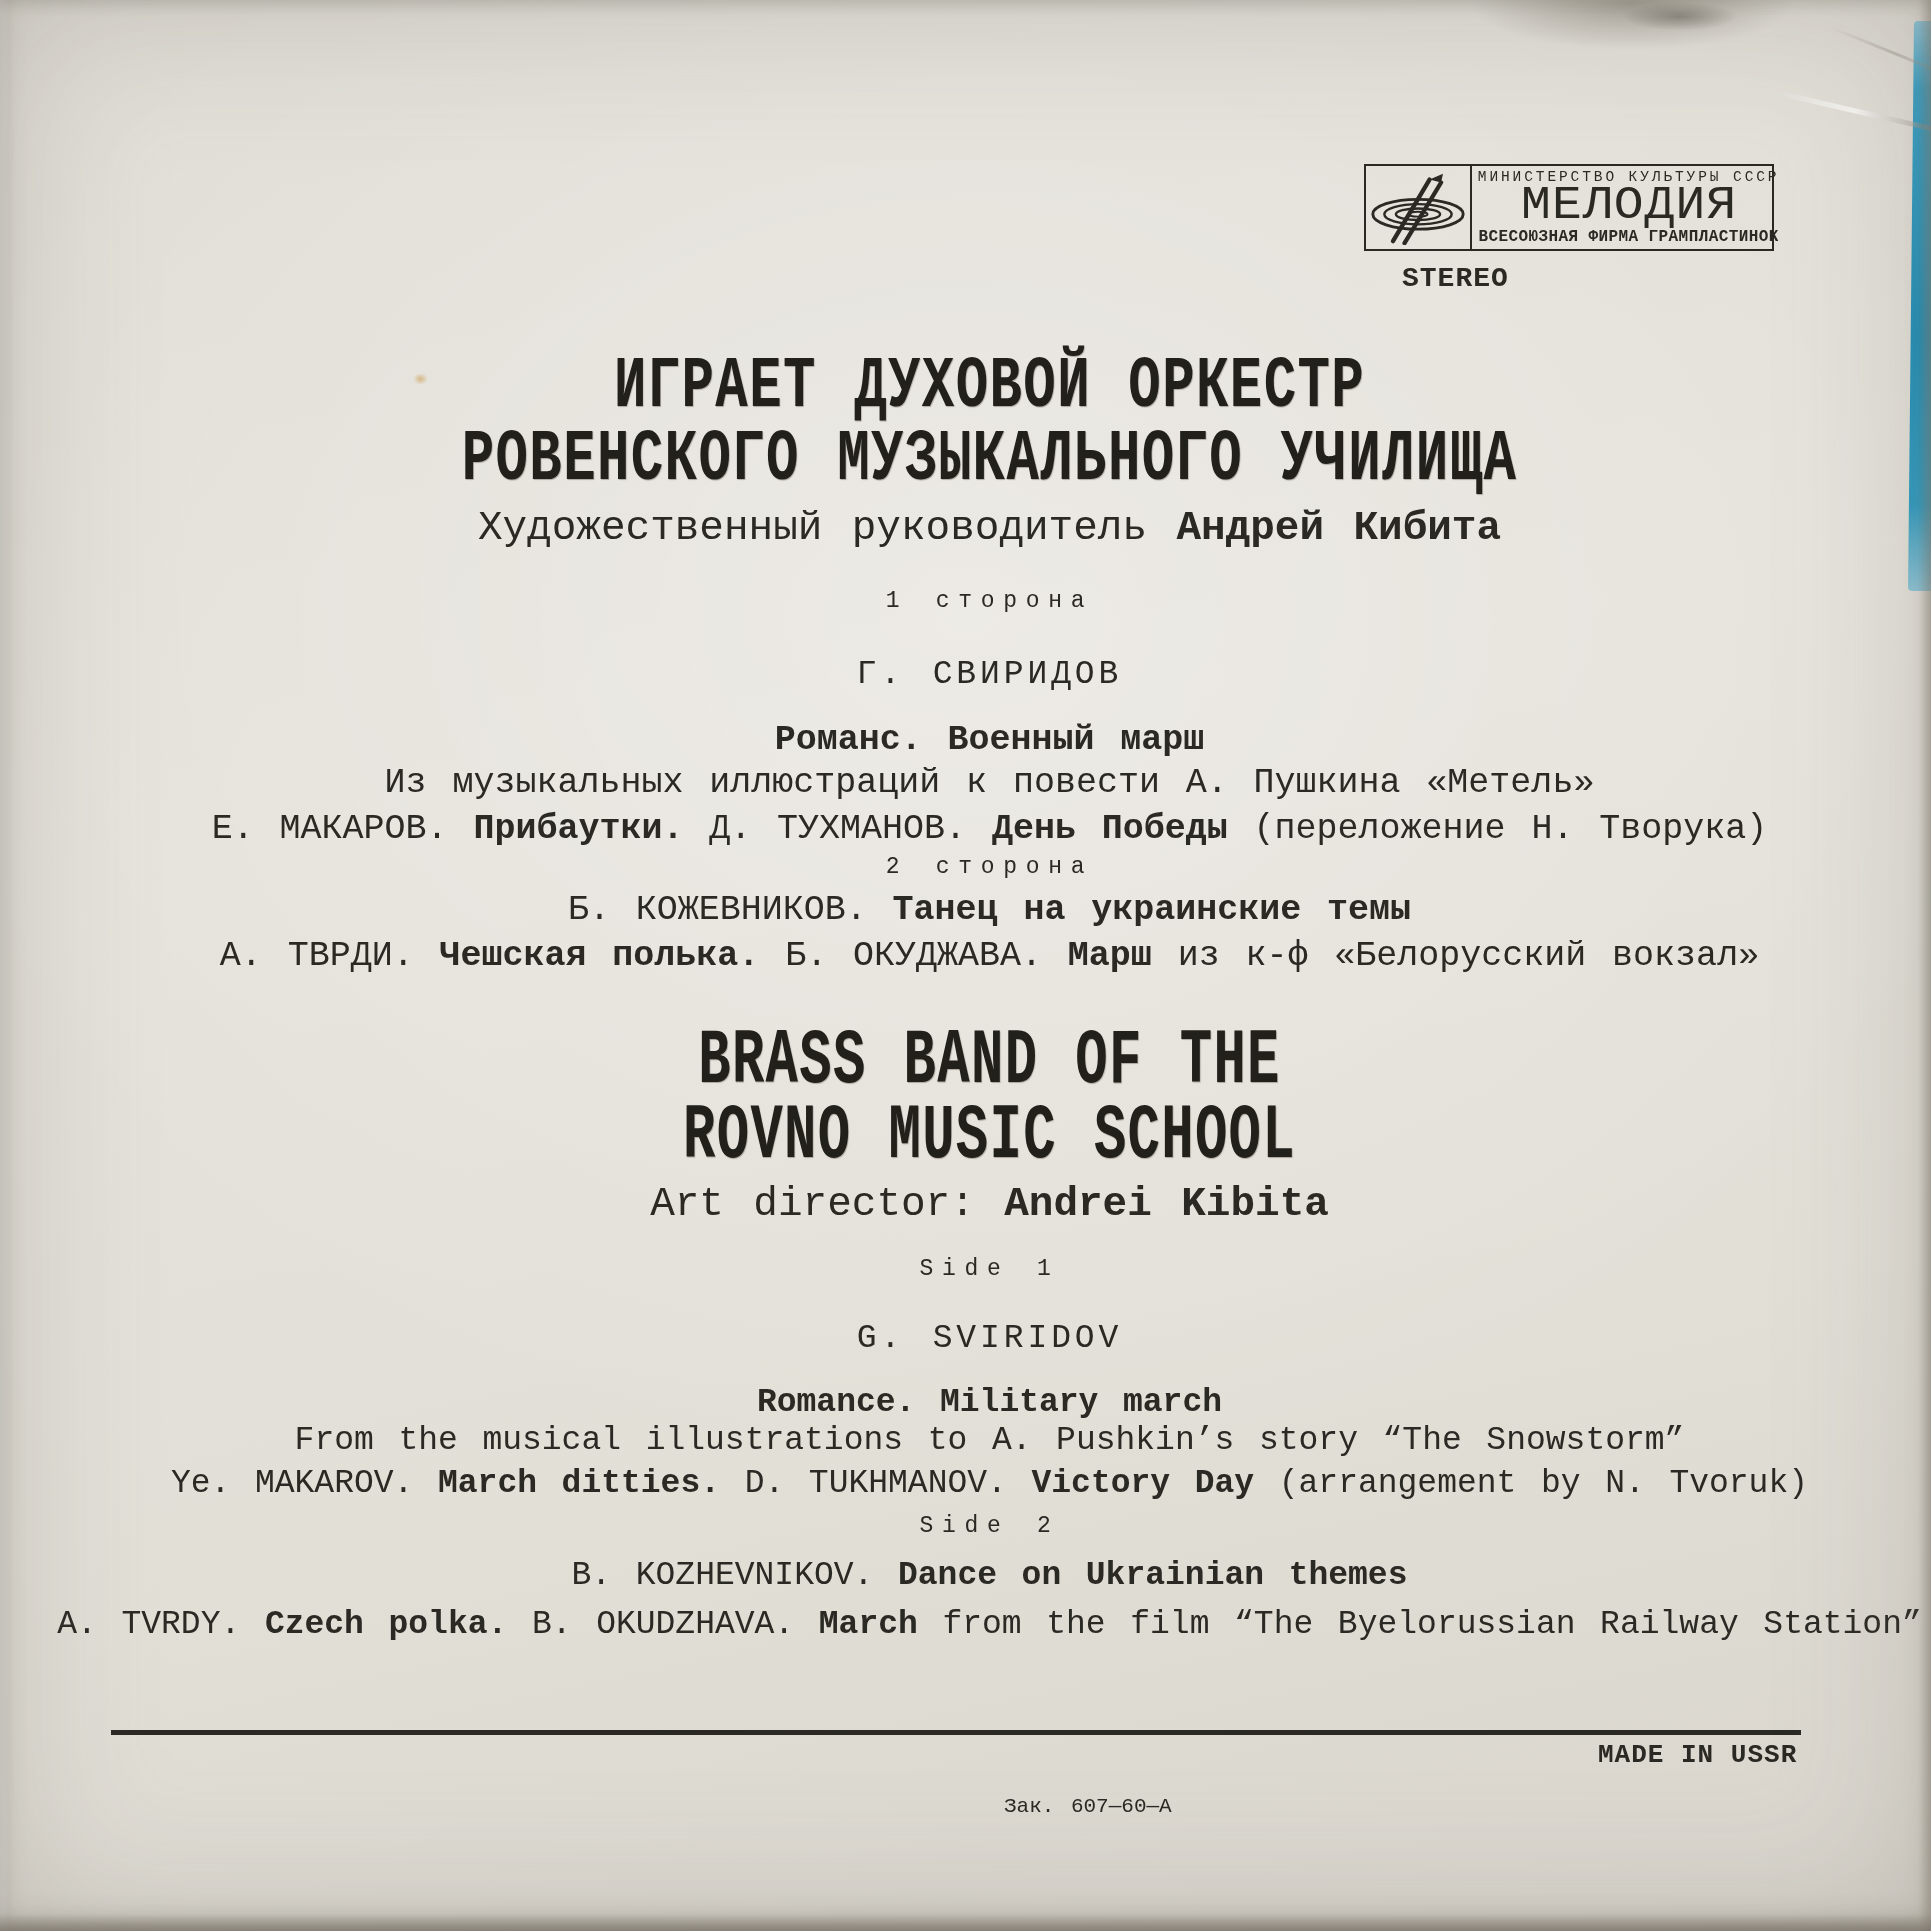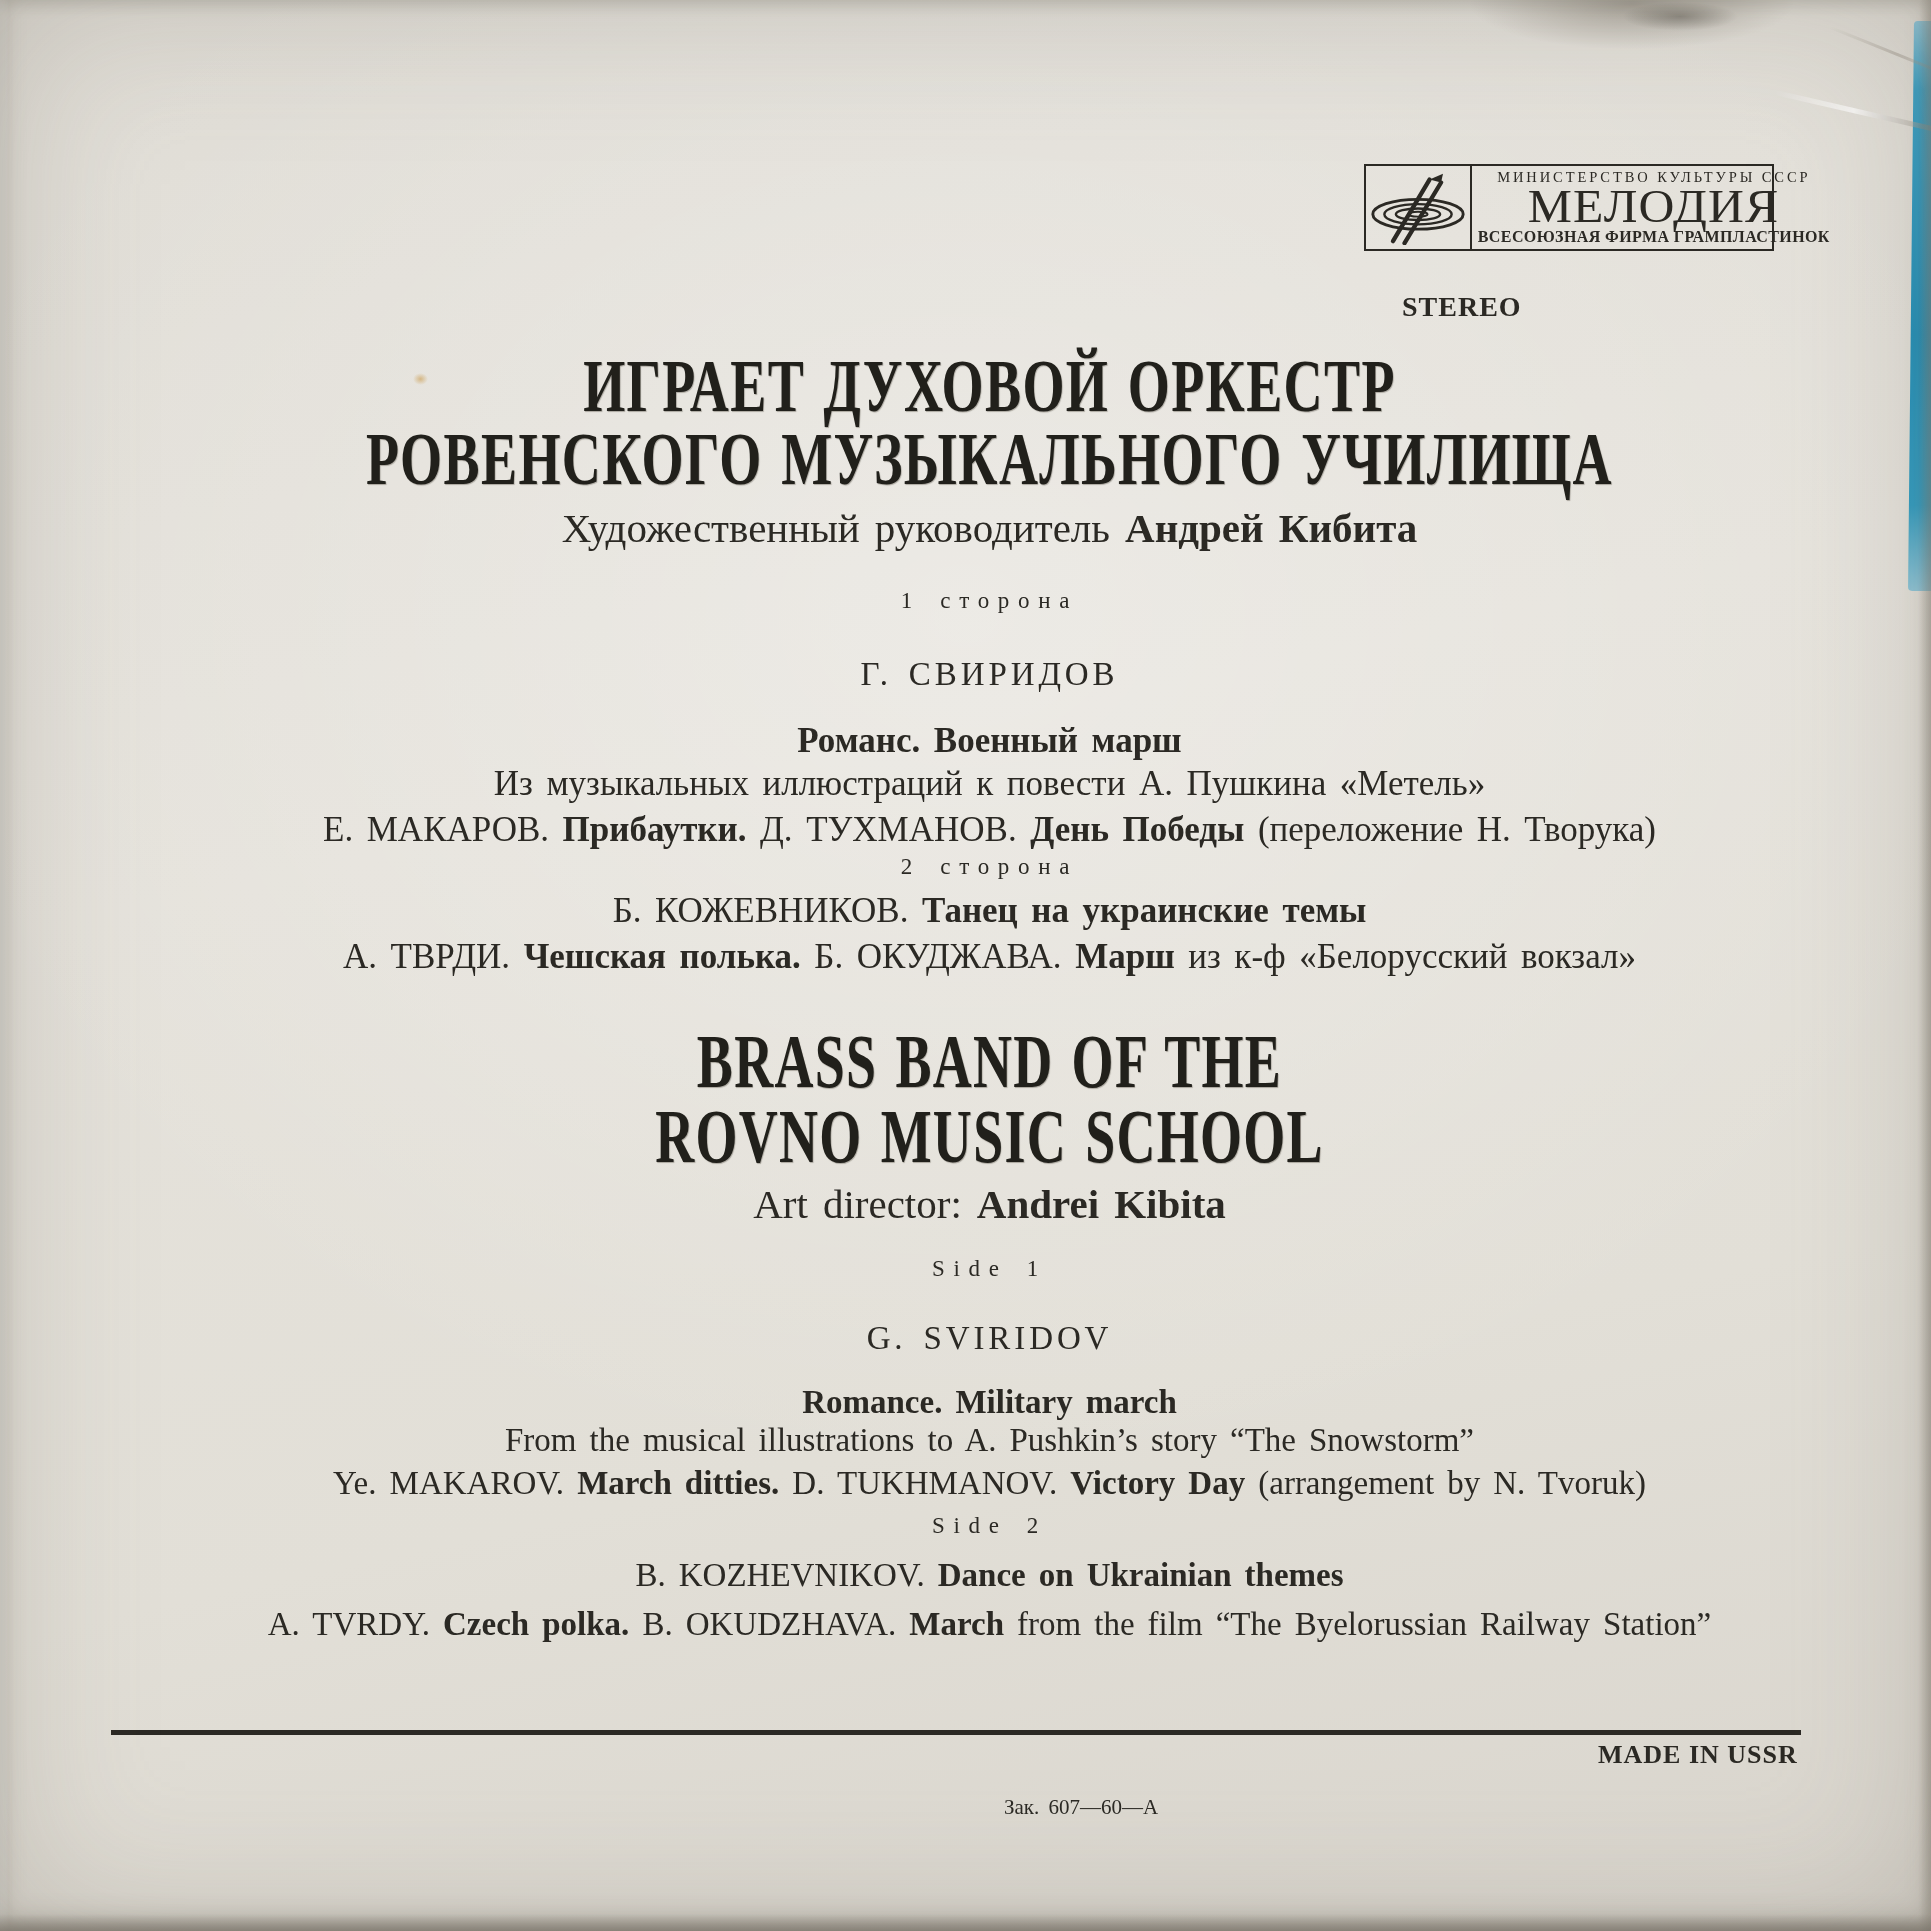--- a/index.html
+++ b/index.html
@@ -1,17 +1,17 @@
 <!DOCTYPE html>
 <html><head>
 <meta charset="utf-8">
 <style>
   html,body{margin:0;padding:0;background:#a8a49d;}
   .photo{position:relative;width:1931px;height:1931px;overflow:hidden;
-         font-family:Liberation Serif, serif;background:#8b5cf6;}
+         font-family:Liberation Mono, monospace;background:#8b5cf6;}
   .sleeve{position:absolute;inset:0;
     background:
       radial-gradient(ellipse 1448px 1159px at 50% 32%, rgba(255,255,255,0.30), rgba(255,255,255,0) 75%),
       linear-gradient(168deg,#e0ddd6 0%,#e5e2db 40%,#e2dfd7 70%,#d9d5cd 100%);}
   .vignette{position:absolute;inset:0;pointer-events:none;
     box-shadow:inset 0 0 154px rgba(110,104,92,0.28),
                inset 0 -11.6px 25px rgba(110,104,92,0.38),
                inset 0 5.8px 13.5px rgba(110,104,92,0.20);}
   
   .left-light{position:absolute;left:0;top:0;width:8.7px;height:100%;
@@ -38,21 +38,21 @@
   .logo-box{position:absolute;left:1364px;top:164px;width:406px;height:83px;
     border:2.9px solid #2b2924;display:flex;color:#2b2924;}
   .logo-icon-cell{width:114px;border-right:2.9px solid #2b2924;
     display:flex;align-items:center;justify-content:center;}
   .logo-text-cell{flex:1;display:flex;flex-direction:column;justify-content:center;
     align-items:center;padding:2.9px 5.8px;}
   .ministry{font-size:14.5px;letter-spacing:2.9px;white-space:nowrap;}
   .brand{font-size:46px;line-height:0.92;letter-spacing:1px;transform:scaleX(1.08);white-space:nowrap;}
   .firm{font-size:16px;font-weight:700;letter-spacing:0.4px;white-space:nowrap;}
   .format-line{position:absolute;left:1402px;top:263px;width:375px;display:flex;
-    justify-content:space-between;font-size:28px;font-weight:700;color:#2b2924;letter-spacing:1px;margin-top:28px;}
+    justify-content:space-between;font-size:28px;font-weight:700;color:#2b2924;letter-spacing:1px;}
 
   
   .line{position:absolute;left:24px;width:1931px;text-align:center;color:#2b2924;
     line-height:1.08;word-spacing:4.8px;white-space:nowrap;}
   .b{font-weight:700;}
   .big{font-weight:700;color:#21201b;letter-spacing:1.9px;
     text-shadow:1px 1.4px 1px rgba(60,54,44,0.35);}
   .ru-t1{top:348px;font-size:73px;transform:scaleX(0.74);}
   .ru-t2{top:421px;font-size:73px;transform:scaleX(0.74);}
   .ru-dir{top:506px;font-size:41px;}

